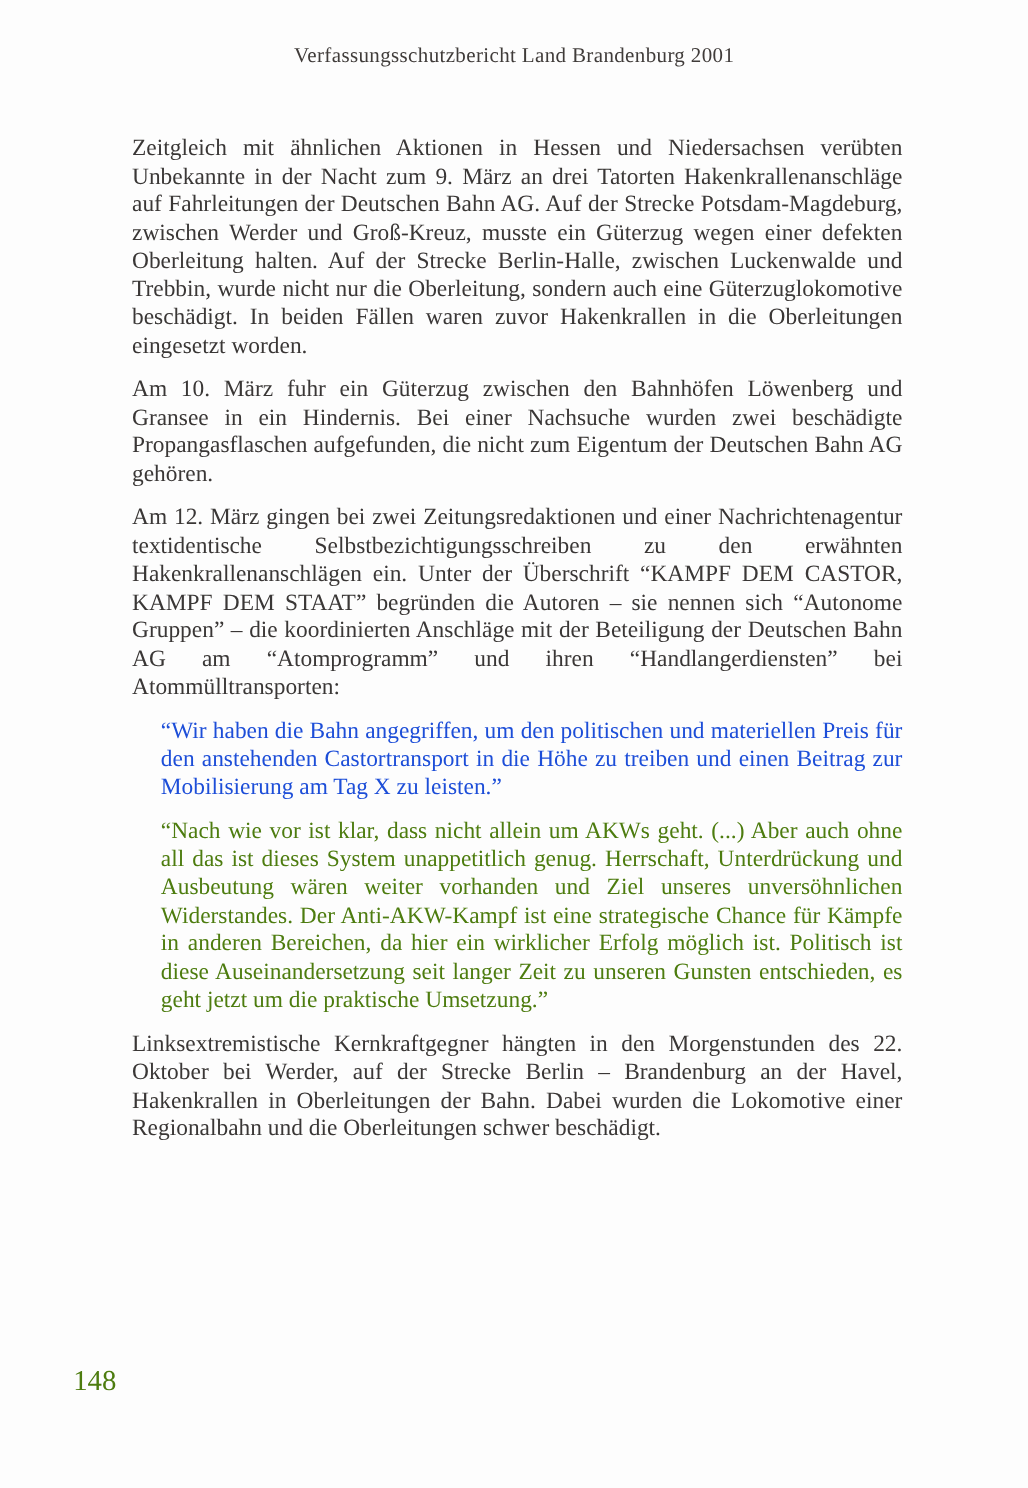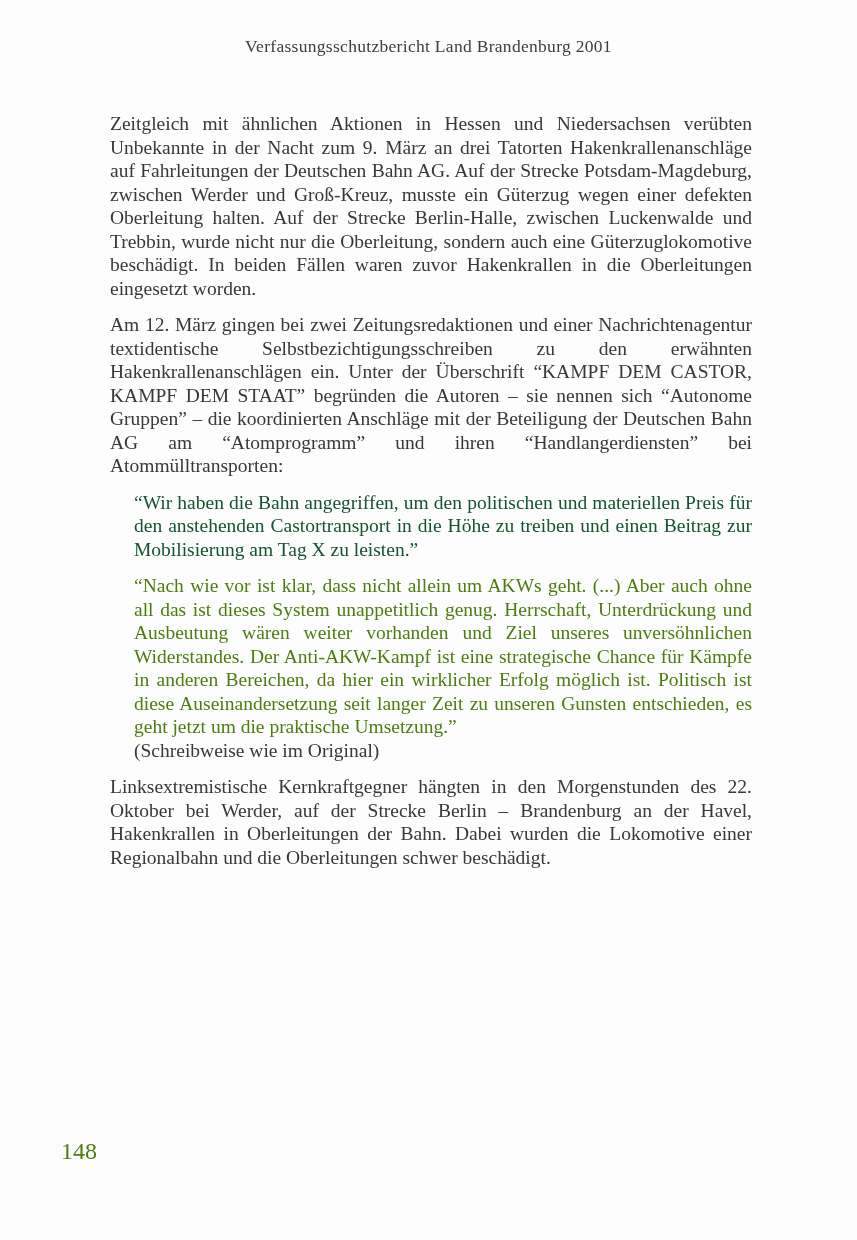--- a/index.html
+++ b/index.html
@@ -41,21 +41,21 @@
     text-align: justify;
     hyphens: auto;
     -webkit-hyphens: auto;
   }
   .body-text p {
     margin: 0 0 13px 0;
   }
   blockquote.quote {
     margin: 0 0 13px 24px;
     padding: 0;
-    color: #14532d;
+    color: #1d4ed8;
     text-align: justify;
   }
   .quote-group {
     margin: 0 0 13px 24px;
   }
   .quote-group .quote-body {
     color: #4d7c0f;
     text-align: justify;
   }
   .quote-group .quote-note {
@@ -74,29 +74,29 @@
 <body>
 
 <div class="page">
 
   <div class="running-header">Verfassungsschutzbericht Land Brandenburg 2001</div>
 
   <div class="body-text">
 
     <p>Zeitgleich mit ähnlichen Aktionen in Hessen und Niedersachsen verübten Unbekannte in der Nacht zum 9. März an drei Tatorten Hakenkrallenanschläge auf Fahrleitungen der Deutschen Bahn AG. Auf der Strecke Potsdam-Magdeburg, zwischen Werder und Groß-Kreuz, musste ein Güterzug wegen einer defekten Oberleitung halten. Auf der Strecke Berlin-Halle, zwischen Luckenwalde und Trebbin, wurde nicht nur die Oberleitung, sondern auch eine Güterzuglokomotive beschädigt. In beiden Fällen waren zuvor Hakenkrallen in die Oberleitungen eingesetzt worden.</p>
 
+    <p>Am 10. März fuhr ein Güterzug zwischen den Bahnhöfen Löwenberg und Gransee in ein Hindernis. Bei einer Nachsuche wurden zwei beschädigte Propangasflaschen aufgefunden, die nicht zum Eigentum der Deutschen Bahn AG gehören.</p>
 
     <p>Am 12. März gingen bei zwei Zeitungsredaktionen und einer Nachrichtenagentur textidentische Selbstbezichtigungsschreiben zu den erwähnten Hakenkrallenanschlägen ein. Unter der Überschrift “KAMPF DEM CASTOR, KAMPF DEM STAAT” begründen die Autoren – sie nennen sich “Autonome Gruppen” – die koordinierten Anschläge mit der Beteiligung der Deutschen Bahn AG am “Atomprogramm” und ihren “Handlangerdiensten” bei Atommülltransporten:</p>
 
     <blockquote class="quote">“Wir haben die Bahn angegriffen, um den politischen und materiellen Preis für den anstehenden Castortransport in die Höhe zu treiben und einen Beitrag zur Mobilisierung am Tag X zu leisten.”</blockquote>
 
 
     <div class="quote-group">
       <div class="quote-body">“Nach wie vor ist klar, dass nicht allein um AKWs geht. (...) Aber auch ohne all das ist dieses System unappetitlich genug. Herrschaft, Unterdrückung und Ausbeutung wären weiter vorhanden und Ziel unseres unversöhnlichen Widerstandes. Der Anti-AKW-Kampf ist eine strategische Chance für Kämpfe in anderen Bereichen, da hier ein wirklicher Erfolg möglich ist. Politisch ist diese Auseinandersetzung seit langer Zeit zu unseren Gunsten entschieden, es geht jetzt um die praktische Umsetzung.”</div>
-      <div class="quote-note">(Schreibweise wie im Original)</div>
     </div>
 
     <p>Linksextremistische Kernkraftgegner hängten in den Morgenstunden des 22. Oktober bei Werder, auf der Strecke Berlin – Brandenburg an der Havel, Hakenkrallen in Oberleitungen der Bahn. Dabei wurden die Lokomotive einer Regionalbahn und die Oberleitungen schwer beschädigt.</p>
 
   </div>
 
   <div class="page-number">148</div>
 
 </div>
 

